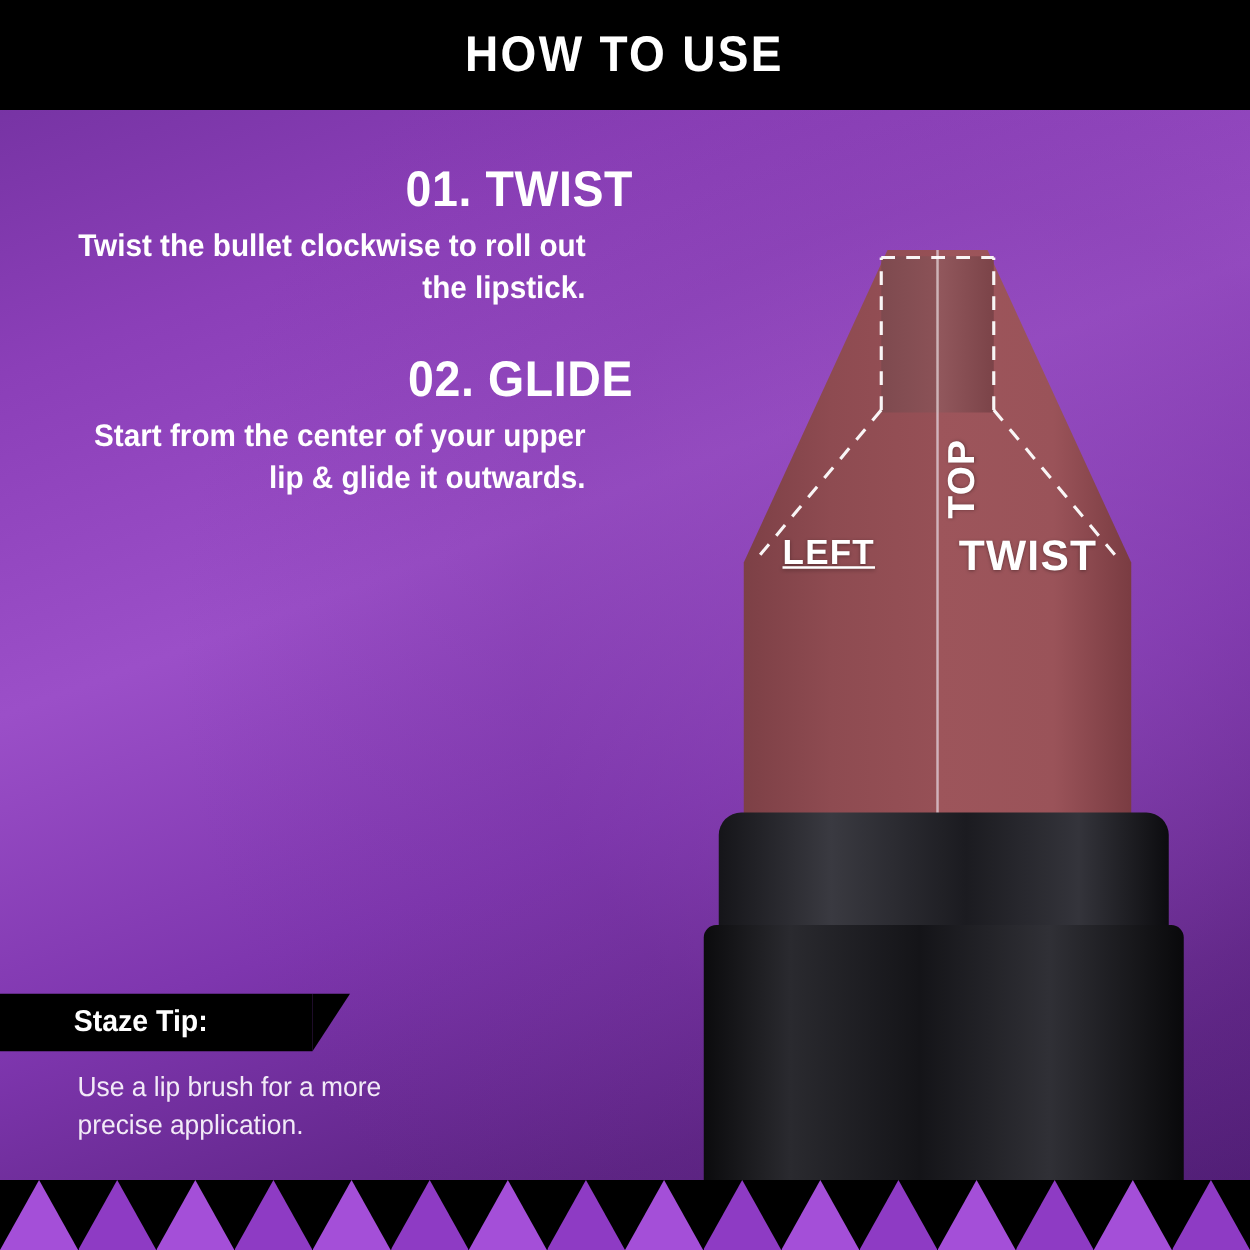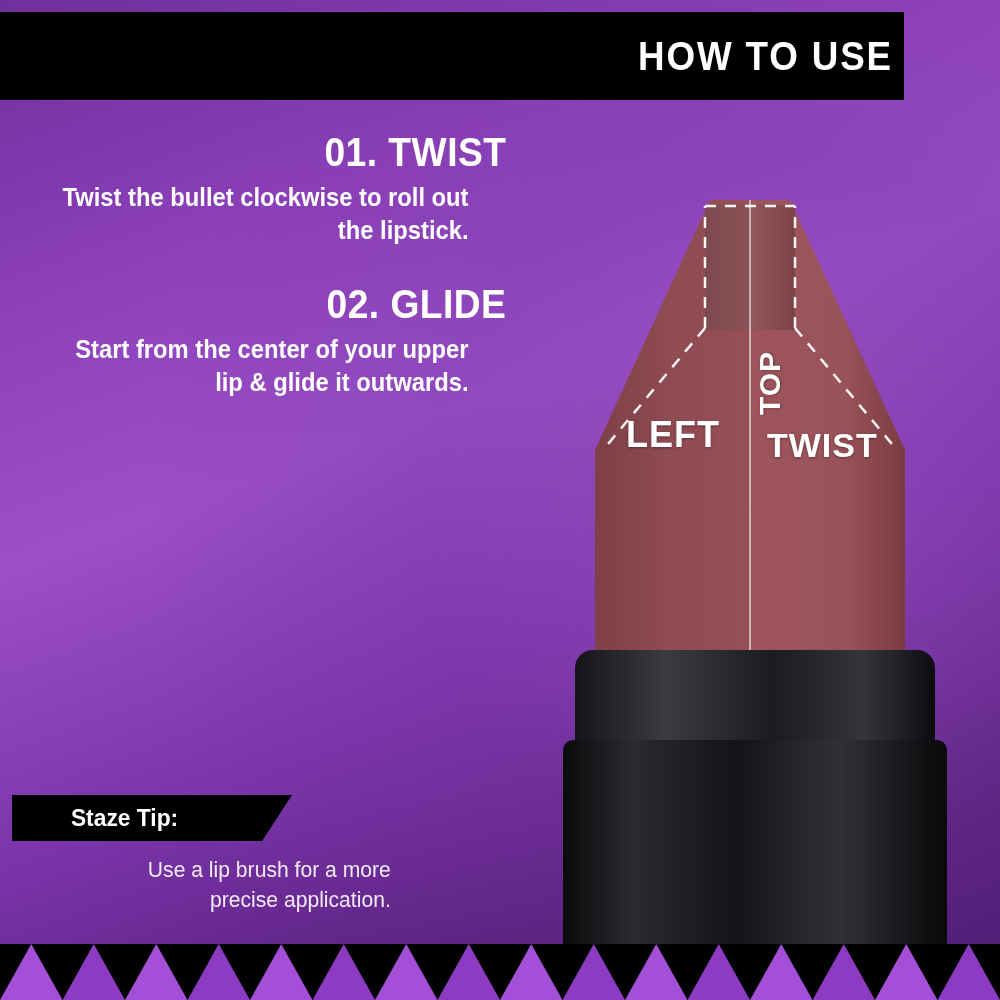--- a/index.html
+++ b/index.html
@@ -9,22 +9,22 @@
     background:#000;
   }
   .page{
     position:relative;width:1000px;height:1000px;overflow:hidden;
     background:
       radial-gradient(circle at 78% 52%, rgba(150,80,190,.55) 0%, rgba(120,55,160,.25) 38%, rgba(60,20,90,0) 68%),
       linear-gradient(160deg,#6f2f9c 0%,#8b3fb8 22%,#9b4fc8 42%,#7e36ae 62%,#5a2280 82%,#46186a 100%);
   }
   
   .topbar{
-    position:absolute;left:0;top:0;width:904px;height:88px;background:#000;
-    display:flex;align-items:center;justify-content:flex-end;margin-top:12px;
+    position:absolute;left:0;top:0;width:1000px;height:88px;background:#000;
+    display:flex;align-items:center;justify-content:center;
   }
   .topbar .title{
     color:#fff;font-weight:bold;letter-spacing:2px;font-size:40px;
     font-family:"Liberation Sans", sans-serif;
     transform:scaleX(.92);
   }
   
   .bottombar{
     position:absolute;left:0;bottom:0;width:1000px;height:56px;background:#000;
   }
@@ -50,21 +50,21 @@
     transform:scaleX(.93);transform-origin:left center;
     font-family:"Liberation Sans", sans-serif;
   }
   .step p{
     margin:0;font-size:25px;line-height:1.33;font-weight:bold;
     max-width:430px;
     transform:scaleX(.95);transform-origin:left center;
   }
   .step.wide p{max-width:470px;}
   
-  .tipwrap{position:absolute;left:12px;top:795px;width:560px;text-align:right;}
+  .tipwrap{position:absolute;left:0;top:795px;width:560px;}
   .tipband{
     position:relative;height:46px;width:250px;background:#000;
     display:flex;align-items:center;
   }
   .tipband:after{
     content:"";position:absolute;right:-30px;top:0;width:0;height:0;
     border-top:46px solid #000;border-right:30px solid transparent;
   }
   .tipband .tiplabel{
     color:#fff;font-size:24px;font-weight:bold;padding-left:62px;
@@ -80,21 +80,21 @@
   .lip-svg{display:block;}
   .lbl{
     position:absolute;color:#fff;font-weight:bold;
     font-family:"Liberation Sans", sans-serif;
     text-shadow:0 1px 3px rgba(0,0,0,.35);
   }
   .lbl-top{
     left:193px;top:216px;font-size:30px;letter-spacing:1px;
     transform:rotate(-90deg);transform-origin:center center;
   }
-  .lbl-left{left:81px;top:264px;font-size:36px;letter-spacing:1px;}
+  .lbl-left{left:81px;top:276px;font-size:28px;letter-spacing:1px;text-decoration:underline;}
   .lbl-right{left:222px;top:276px;font-size:34px;letter-spacing:1px;}
 </style>
 </head>
 <body>
 
 <div class="page">
 
   <div class="topbar">
     <div class="title">HOW TO USE</div>
   </div>

